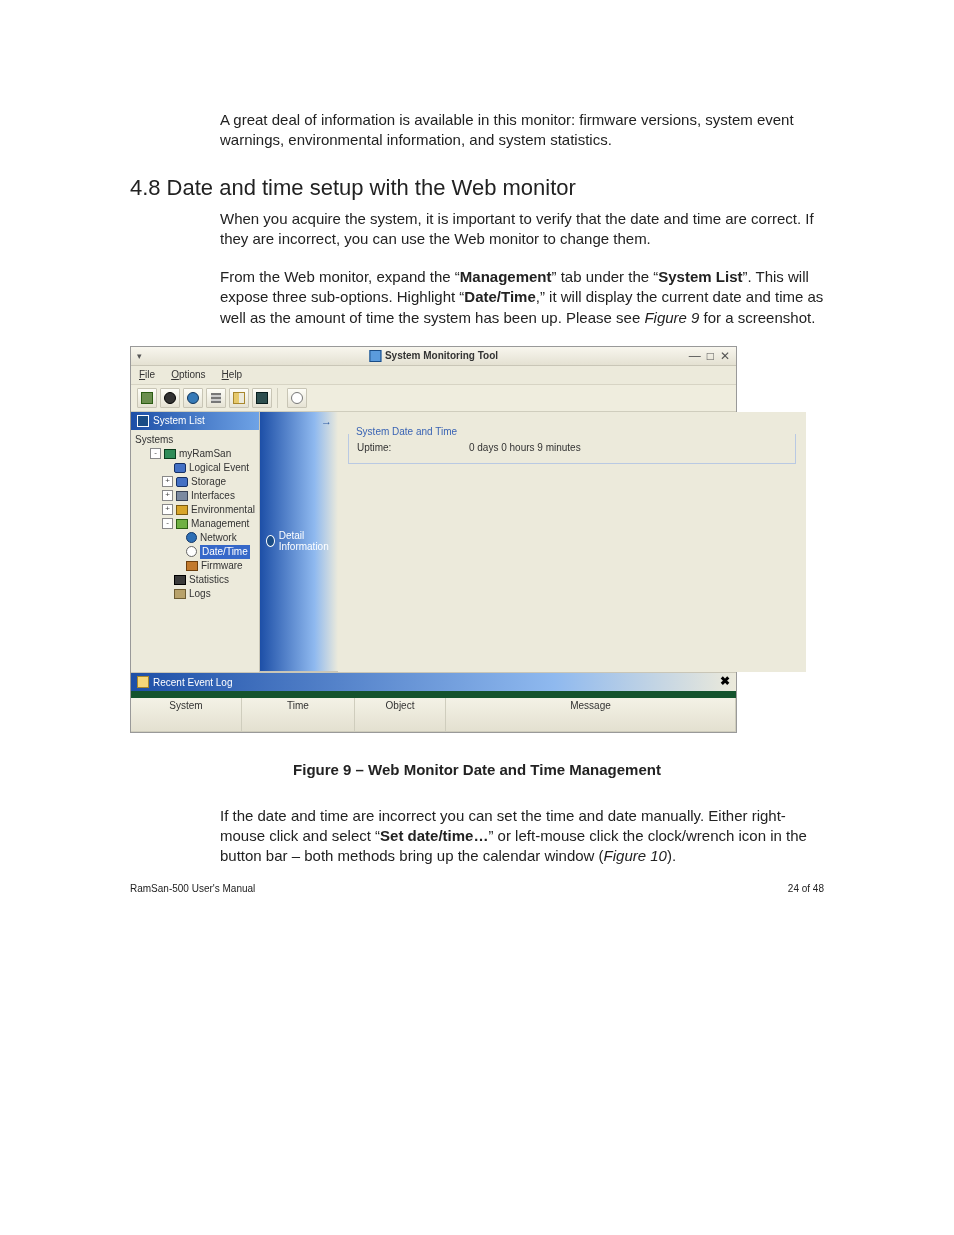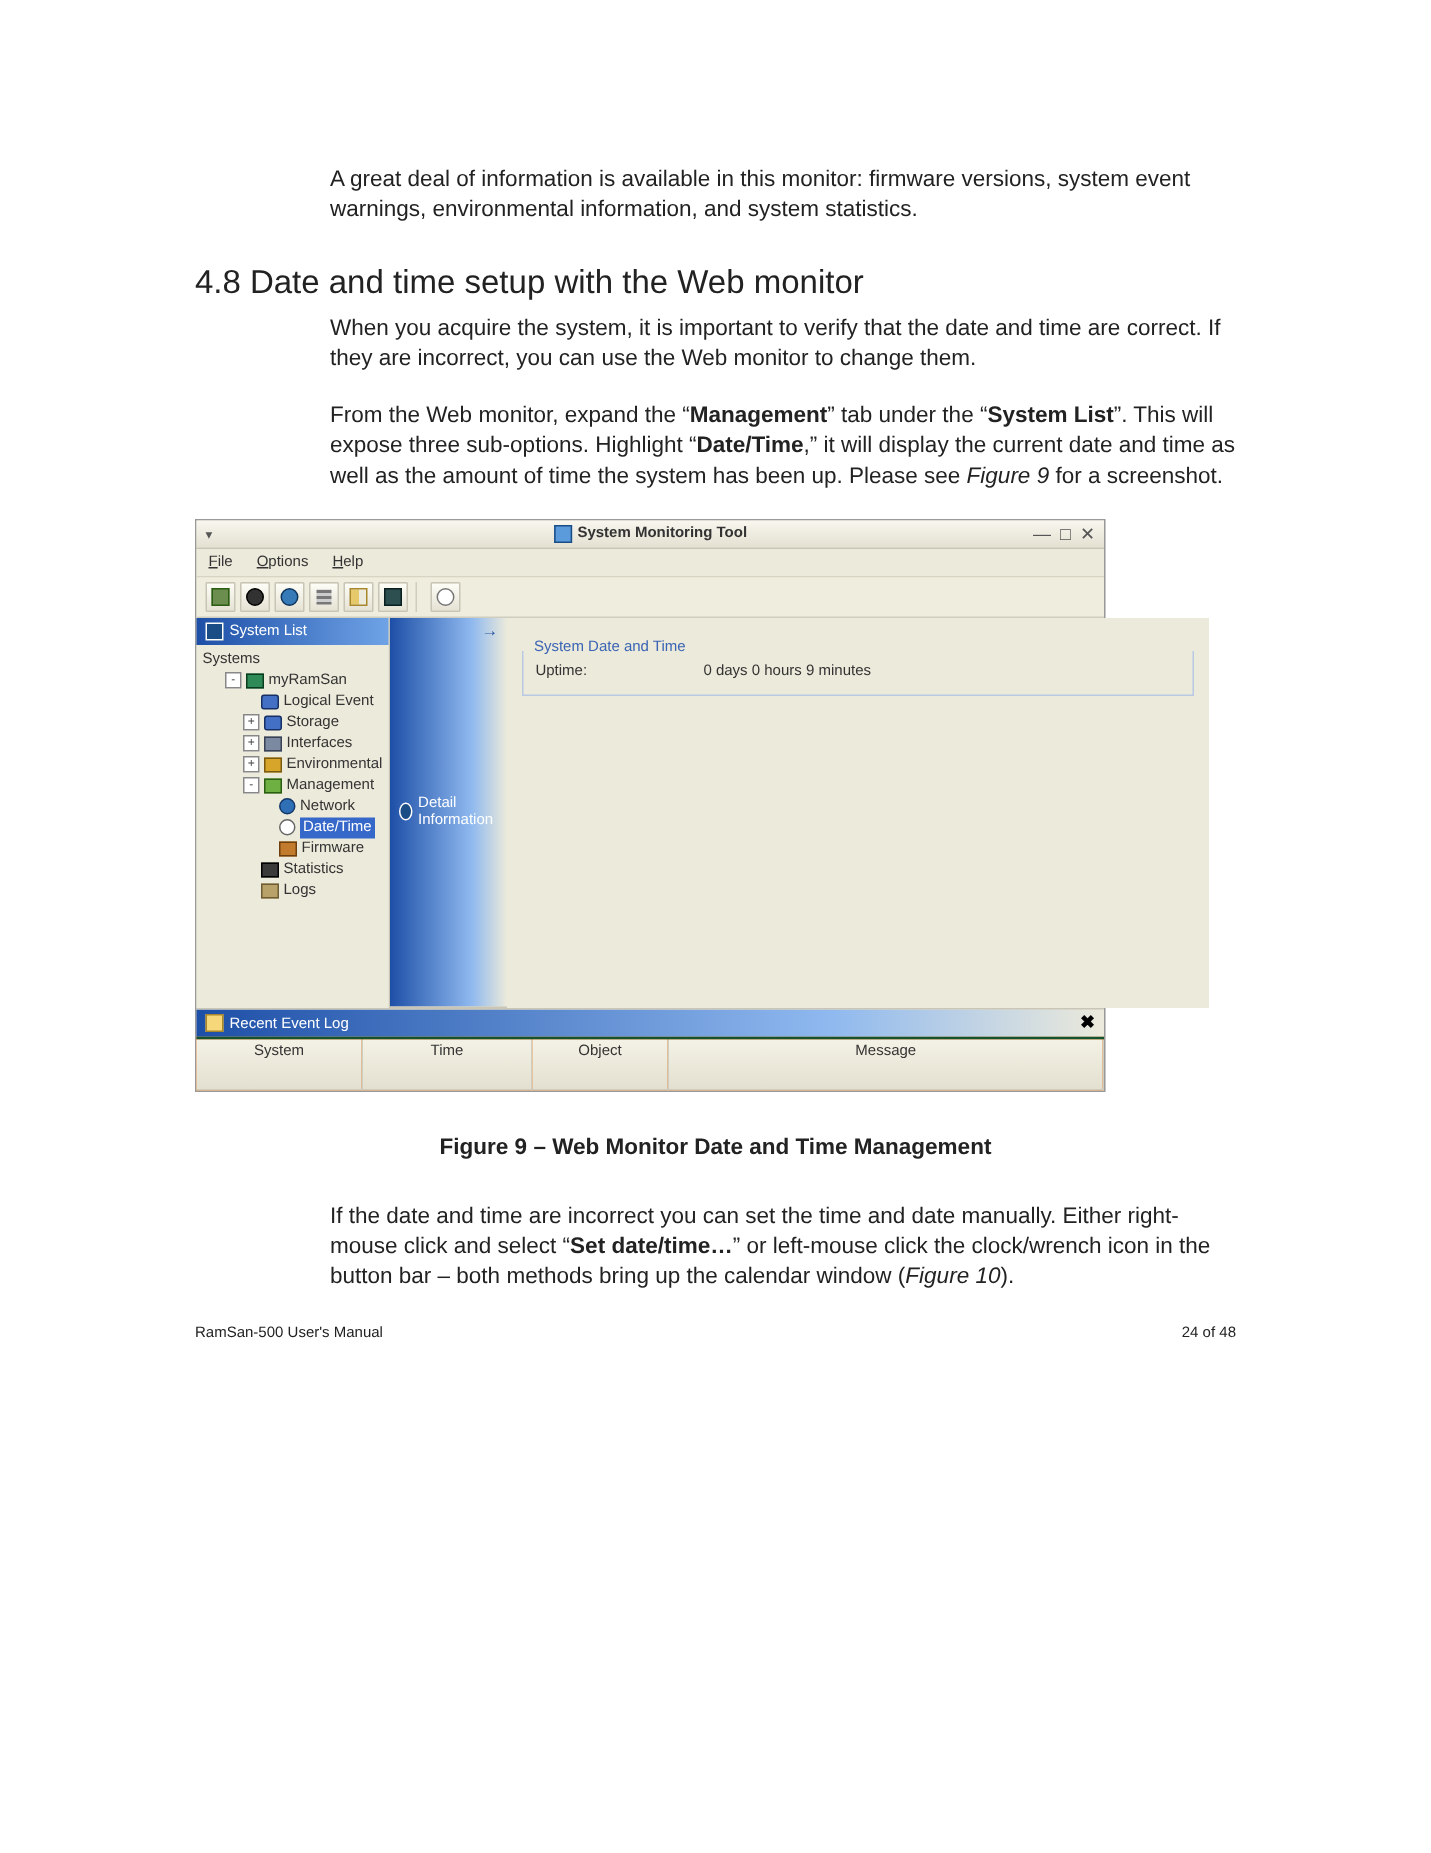--- a/index.html
+++ b/index.html
@@ -57,21 +57,21 @@
   .main-head .arrow{position:absolute;right:6px;top:3px;color:#2956a0;font-size:11px;}
   .main-head .info-ico{width:10px;height:10px;background:#1a4c85;border-radius:50%;border:1px solid #fff;display:inline-block;}
   .detail-panel{flex:1;background:#eceadb;padding:6px 10px;font-size:10px;}
   .kv{display:flex;gap:26px;line-height:15px;}
   .kv .k{width:86px;}
   .kv .v{}
 
   .eventbar{background:linear-gradient(90deg,#1d4fa7,#8fb9ef 70%,#eceadb);color:#fff;font-size:10px;padding:3px 6px;display:flex;align-items:flex-end;gap:4px;border-top:1px solid #c9c6b7;position:relative;}
   .eventbar .close{position:absolute;right:6px;top:1px;color:#000;font-size:12px;font-weight:700;}
   .eventbar .ev-ico{width:10px;height:10px;background:#f6d77a;border:1px solid #a8872c;display:inline-block;}
-  .event-table{height:34px;background:#f97316;display:flex;border-top:2px solid #14532d;}
+  .event-table{height:34px;background:#8b5cf6;display:flex;border-top:7px solid #14532d;}
   .event-table .col{border:1px solid #cfcdbd;border-top:0;border-left:0;background:linear-gradient(#f4f2e6,#e3e0d0);font-size:10px;padding:2px 0;text-align:center;}
   .col-sys{width:110px;text-align:center;}
   .col-time{width:112px}
   .col-obj{width:90px}
   .col-msg{flex:1}
 
   .win .grp-wrap{border:1px solid #b9c9e3;border-top:0;width:430px;position:relative;padding:6px 8px 8px 8px;margin-top:16px;}
   .win .grp-wrap .legend{position:absolute;top:-8px;left:4px;background:#eceadb;padding:0 3px;color:#3a64b4;font-size:10px;}
 </style>
 </head>

